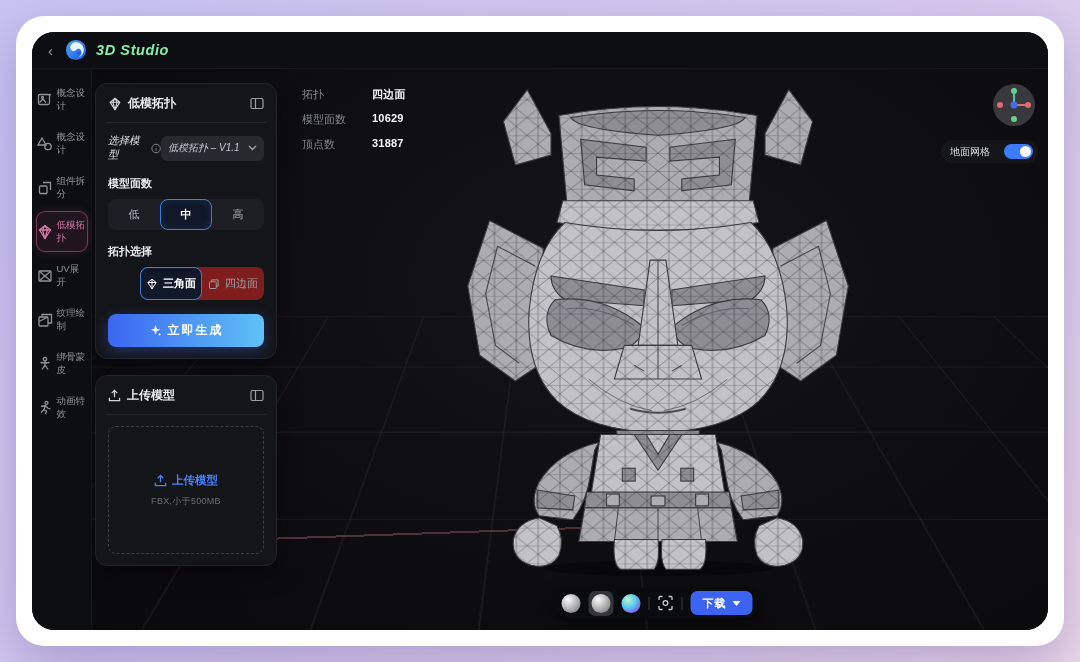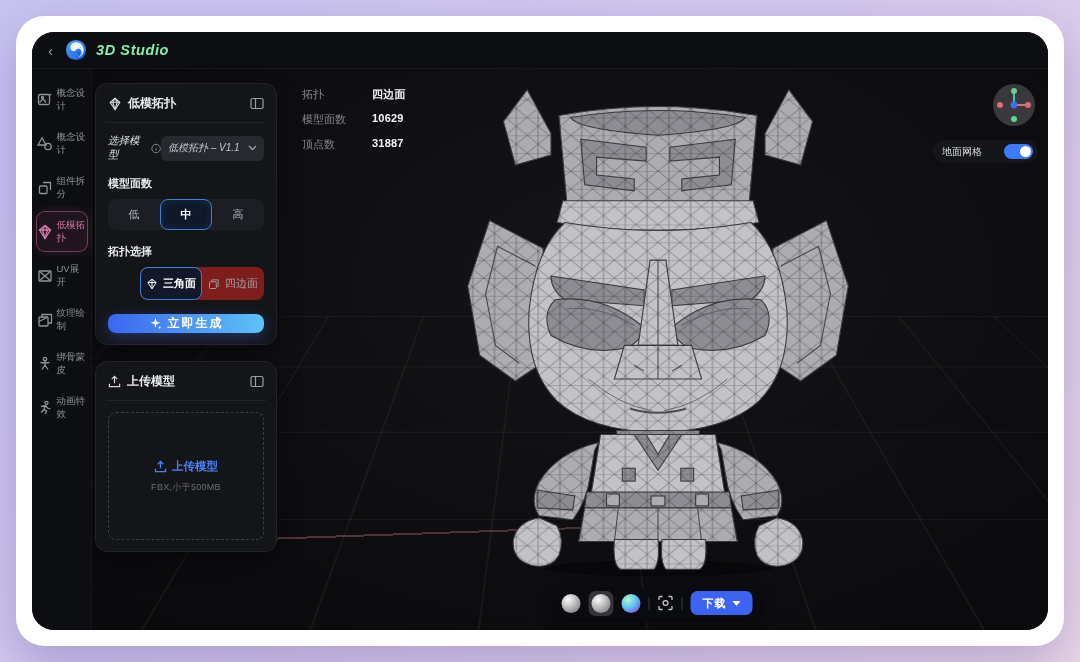--- a/index.html
+++ b/index.html
@@ -46,21 +46,21 @@
 
   
   .model-info { position:absolute; left:210px; top:18px; display:grid;
     grid-template-columns:70px auto; row-gap:10px; font-size:11px; }
   .mi-label { color:#84878d; }
   .mi-value { color:#f3f4f6; font-weight:bold; letter-spacing:.2px; }
 
   
   .gizmo { position:absolute; top:14px; right:12px; width:44px; height:44px; cursor:pointer; }
   .grid-pill { position:absolute; top:71px; right:10px; height:23px; display:flex; align-items:center;
-    gap:22px; background:rgba(22,23,27,.92); border-radius:13px; padding:0 5px 0 9px;
+    gap:14px; background:rgba(22,23,27,.92); border-radius:13px; padding:0 5px 0 9px;
     font-size:10px; color:#dcdee2; }
   .toggle { width:29px; height:15px; border-radius:8px; background:#3b7bfc; position:relative; cursor:pointer; }
   .toggle-knob { position:absolute; right:2px; top:2px; width:11px; height:11px; border-radius:50%; background:#fff; }
 
   
   .panel-col { position:absolute; left:3px; top:14px; width:182px; display:flex; flex-direction:column; gap:16px; }
   .panel { background:#141519; border:1px solid #23242a; border-radius:12px; padding:11px 12px;
     box-shadow:0 8px 24px rgba(0,0,0,.45); }
   .panel-head { display:flex; align-items:center; gap:6px; }
   .panel-title { font-size:12px; font-weight:bold; color:#eceef0; flex:1; }
@@ -77,21 +77,21 @@
   .seg { flex:1; display:flex; align-items:center; justify-content:center; font-size:11px;
     color:#b6b9bf; border-radius:8px; border:1px solid transparent; cursor:pointer; }
   .seg.selected { background:#10182a; border-color:#3f7ed2; color:#fff; font-weight:bold;
     box-shadow:inset 0 0 8px rgba(80,150,230,.14); }
 
   .topo-row { display:flex; background:#7f1d1d; border-radius:8px; height:33px;margin-left:32px; }
   .topo { flex:1; display:flex; align-items:center; justify-content:center; gap:5px; font-size:11px;
     color:#9ca0a6; border-radius:8px; border:1px solid transparent; cursor:pointer; }
   .topo.selected { background:#10182a; border-color:#3f7ed2; color:#fff; font-weight:bold; }
 
-  .generate { margin-top:14px; height:19px; border-radius:8px;
+  .generate { margin-top:14px; height:33px; border-radius:8px;
     background:linear-gradient(90deg,#3b66f1,#5fc2f6); display:flex; align-items:center; justify-content:center;
     gap:6px; color:#fff; font-size:12px; font-weight:bold; letter-spacing:2px; cursor:pointer;
     box-shadow:0 4px 14px rgba(60,110,240,.35); }
 
   .dropzone { margin-top:10px; height:128px; border:1px dashed #3c3e45; border-radius:8px;
     display:flex; flex-direction:column; align-items:center; justify-content:center; gap:7px; cursor:pointer; }
   .dz-cta { color:#4d82f7; font-size:11.5px; display:flex; align-items:center; gap:5px; font-weight:bold; }
   .dz-hint { color:#6b6e74; font-size:9px; letter-spacing:.3px; }
 
   

